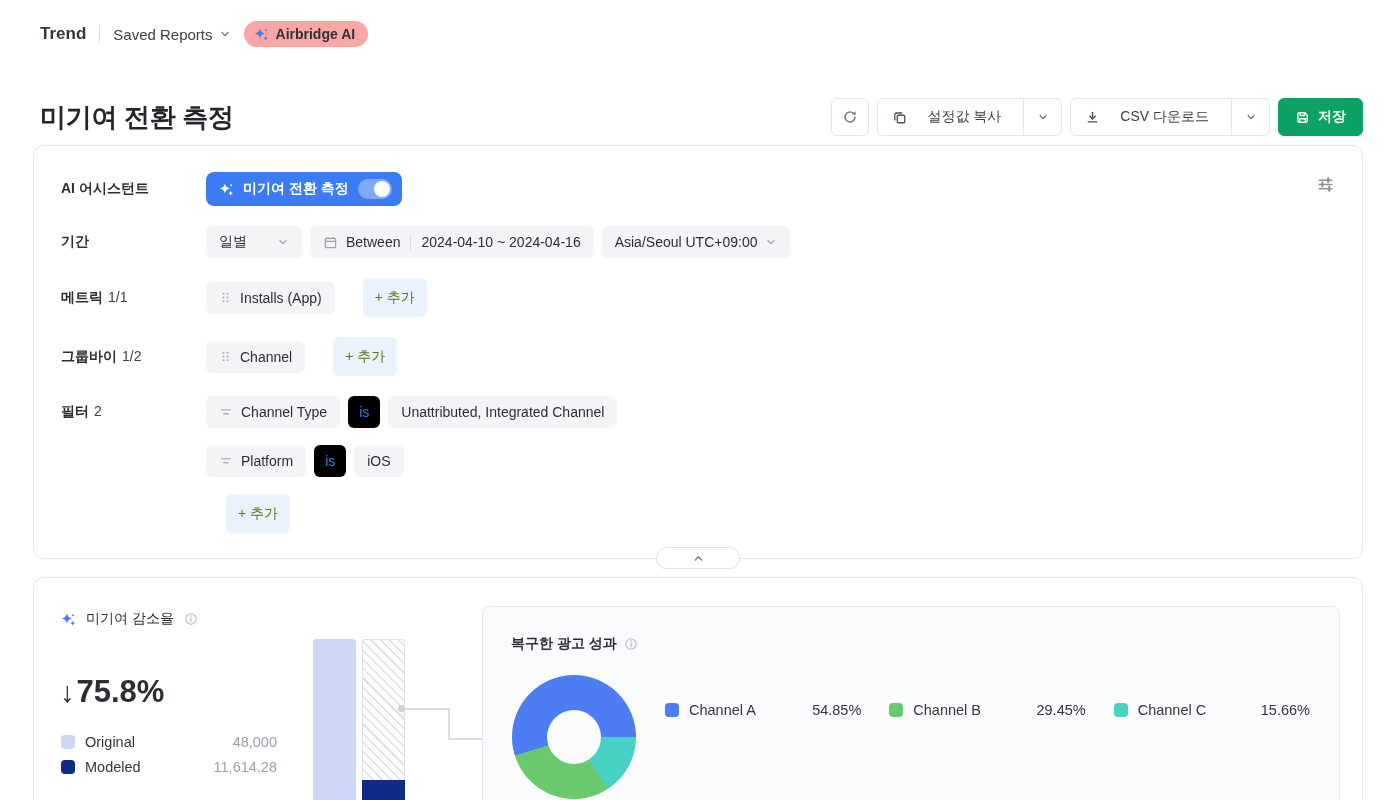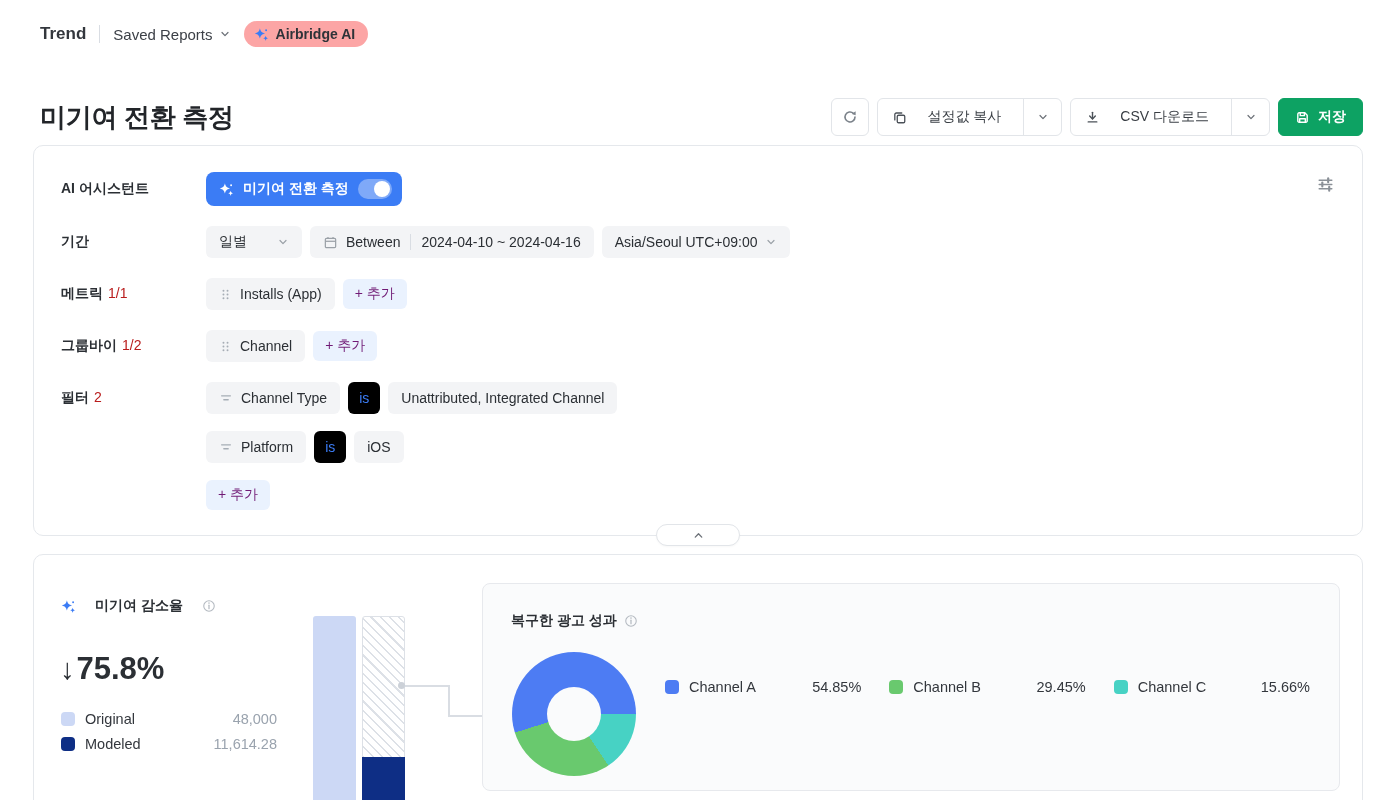--- a/index.html
+++ b/index.html
@@ -30,48 +30,48 @@
 
   
   .card { position:relative; margin-left:33px; width:1330px; background:#fff;
     border:1px solid #e5e8ec; border-radius:10px; }
   .filter-card { margin-top:9px; padding:26px 27px 25px; }
   .rows { display:flex; flex-direction:column; gap:20px; }
   .row { display:grid; grid-template-columns:145px 1fr; align-items:center; }
   .row.top { align-items:start; }
   .row.top .row-label { padding-top:7px; }
   .row-label { font-size:14px; font-weight:600; color:#2b2f34; }
-  .row-label .count { font-weight:400; color:#b91c1c; margin-left:5px; }
+  .row-label .count { font-weight:400; color:#404040; margin-left:5px; }
   .row-content { display:flex; align-items:center; gap:8px; flex-wrap:wrap; }
   .stack { display:flex; flex-direction:column; gap:17px; align-items:flex-start; }
   .hline { display:flex; align-items:center; gap:8px; }
 
   .pill { display:inline-flex; align-items:center; gap:8px; height:32px; padding:0 13px;
     background:#f3f4f6; border-radius:6px; font-size:14px; color:#2b2f34; cursor:pointer; }
   .pill .pdiv { width:1px; height:16px; background:#d9dde3; margin:0 2px; }
   .pill-select { min-width:96px; justify-content:space-between; }
   .chip-is { display:inline-flex; align-items:center; height:32px; padding:0 11px; border-radius:6px;
     background:#000000; color:#3b7cf5; font-size:14px; cursor:pointer; }
-  .btn-add { display:inline-flex; align-items:center; height:30px; padding:0 12px; border-radius:6px;
-    background:#eaf2fe; color:#701a75; font-size:14px; font-weight:500; cursor:pointer; }
+  .btn-add { display:inline-flex; align-items:center; height:39px; padding:0 12px; border-radius:6px;
+    background:#eaf2fe; color:#4d7c0f; font-size:14px; font-weight:500; cursor:pointer;margin-left:20px; }
 
   .ai-pill { display:inline-flex; align-items:center; gap:9px; height:34px; padding:0 10px 0 13px;
     background:#3b7cf5; border-radius:8px; color:#fff; font-size:14px; font-weight:700; cursor:pointer; }
   .toggle { position:relative; width:34px; height:20px; border-radius:10px; background:rgba(255,255,255,.35); cursor:pointer; }
   .toggle .knob { position:absolute; top:2px; right:2px; width:16px; height:16px; border-radius:50%; background:#fff; }
 
   .sliders { position:absolute; top:30px; right:28px; cursor:pointer; }
   .collapse { position:absolute; left:50%; bottom:-11px; transform:translateX(-50%);
     width:84px; height:22px; background:#fff; border:1px solid #e2e5e9; border-radius:12px;
     display:flex; align-items:center; justify-content:center; cursor:pointer; box-shadow:0 1px 2px rgba(0,0,0,.03); }
 
   
   .insight-card { margin-top:18px; height:300px; }
-  .insight-title { position:absolute; left:27px; top:42px; display:flex; align-items:center; gap:19px;
-    font-size:14px; font-weight:700; color:#2b2f34; }
+  .insight-title { position:absolute; left:27px; top:32px; display:flex; align-items:center; gap:10px;
+    font-size:14px; font-weight:400; color:#2b2f34; }
   .big-val { position:absolute; left:26px; top:96px; font-size:31px; font-weight:700; color:#2b2f34;
     display:flex; align-items:center; gap:2px; }
   .big-val .arrow { font-weight:400; font-size:29px; }
   .mini-legend { position:absolute; left:27px; top:156px; width:216px; display:flex; flex-direction:column; gap:9px; }
   .ml-row { display:flex; align-items:center; font-size:14.5px; }
   .ml-sw { width:14px; height:14px; border-radius:4px; margin-right:10px; }
   .ml-label { color:#33373d; }
   .ml-val { margin-left:auto; color:#9aa3ae; }
 
   .bars { position:absolute; left:279px; top:61px; width:92px; height:186px; }

